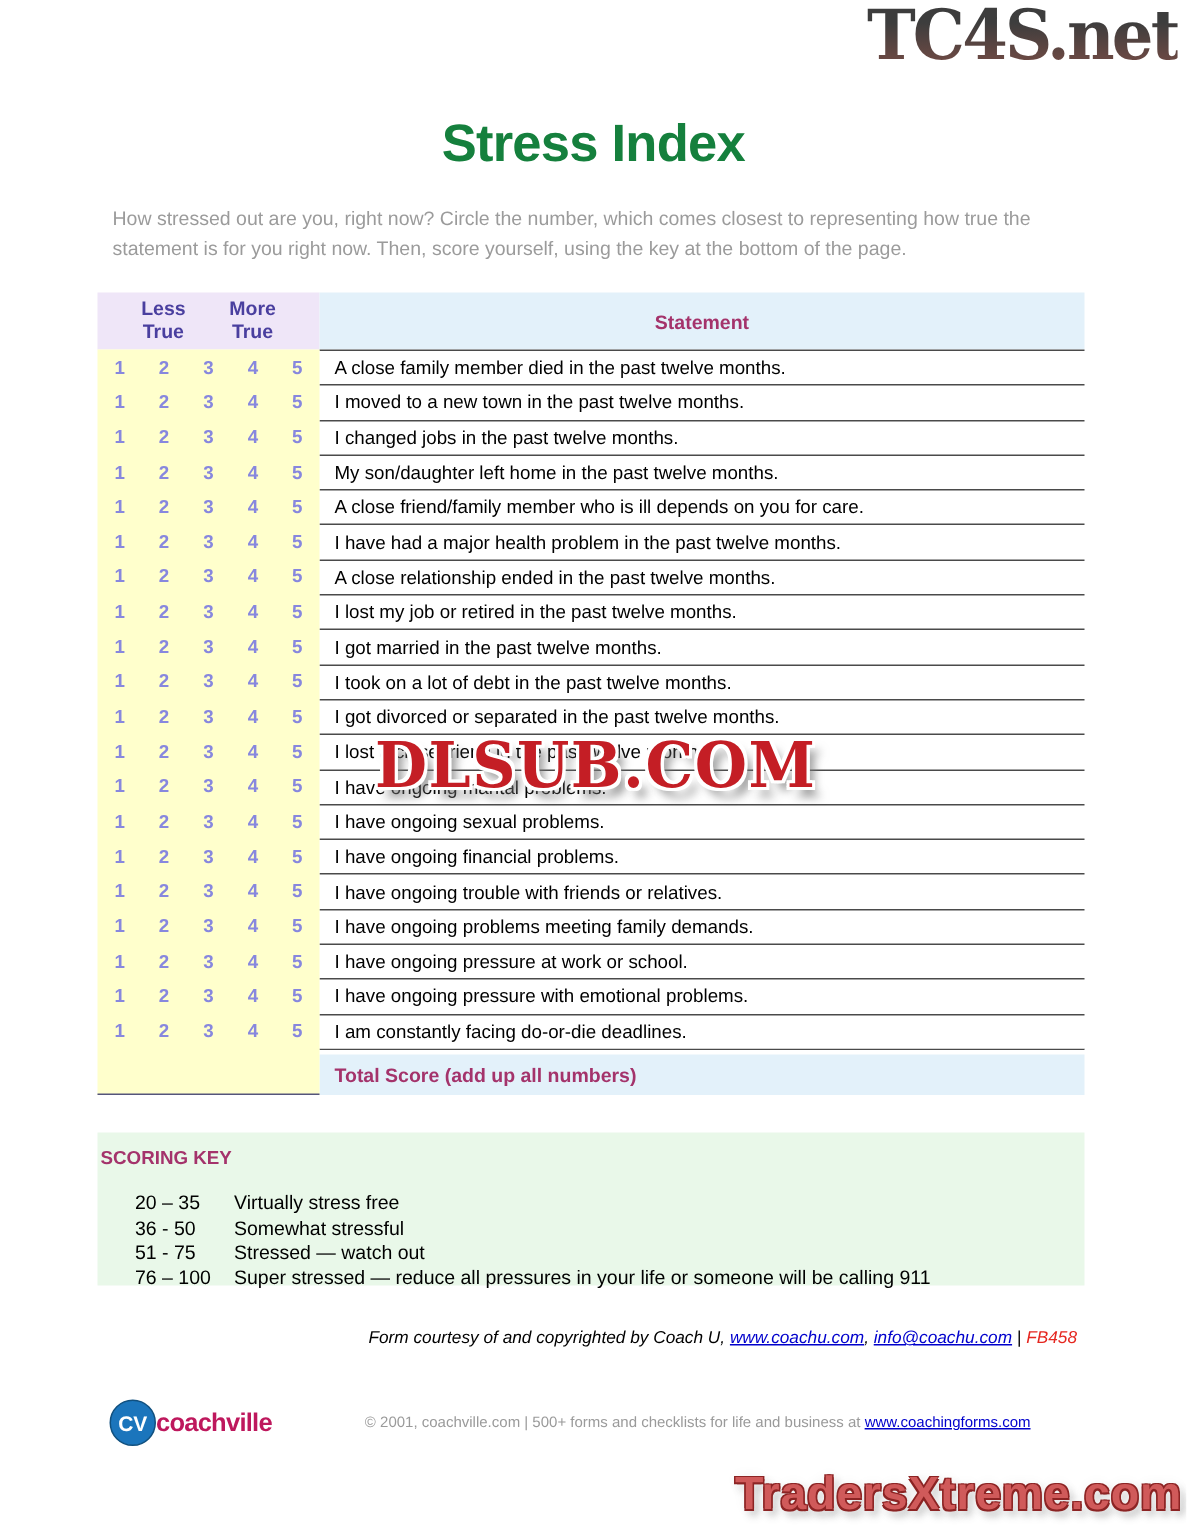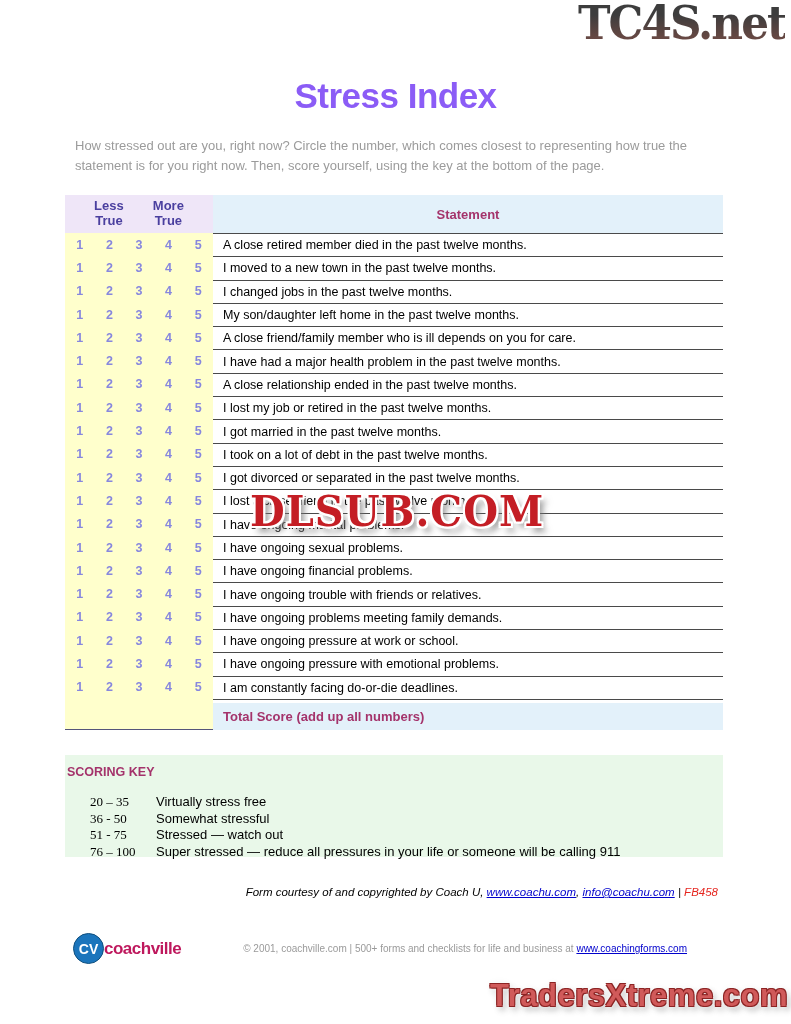--- a/index.html
+++ b/index.html
@@ -19,21 +19,21 @@
     text-shadow:-2px -2px 0 #fff,2px -2px 0 #fff,-2px 2px 0 #fff,2px 2px 0 #fff,
                 0 -2px 0 #fff,0 2px 0 #fff,-2px 0 0 #fff,2px 0 0 #fff,
                 5px 6px 6px rgba(120,120,120,0.75);}
   .wm-traders{position:absolute;right:3px;top:978px;
     font-weight:bold;font-size:31px;color:#D05A5A;letter-spacing:0.5px;
     text-shadow:-1px -1px 0 #8c2424,1px -1px 0 #8c2424,-1px 1px 0 #8c2424,1px 1px 0 #8c2424,
                 0 0 5px #ffffff,0 0 9px #eeeeee,3px 4px 6px rgba(150,150,150,0.85);}
 
   
   .title{position:absolute;left:0;top:76px;width:100%;margin:0;text-align:center;
-         font-size:35px;font-weight:bold;color:#8b5cf6;letter-spacing:-0.5px;}
+         font-size:35px;font-weight:bold;color:#15803d;letter-spacing:-0.5px;}
   .instructions{position:absolute;left:75px;top:136px;width:625px;margin:0;
          font-size:13px;line-height:1.55;color:#9B9B9B;}
 
   
   .stress-table{position:absolute;left:65px;top:195px;width:658px;}
   .thead{display:flex;height:38px;}
   .left-head{width:148px;background:#EFE6F8;display:grid;grid-template-columns:repeat(5,1fr);
              align-items:center;}
   .scale-label{font-weight:bold;color:#4A3F9F;font-size:13px;line-height:1.15;
                text-align:center;white-space:normal;}
@@ -54,21 +54,21 @@
         font-size:12.5px;color:#000;padding-left:10px;display:flex;align-items:center;}
   .total-cell{margin-top:3px;height:27px;background:#E3F1FA;color:#A4336B;font-weight:bold;
         font-size:13px;padding-left:10px;display:flex;align-items:center;}
 
   
   .scoring-key{position:absolute;left:65px;top:755px;width:658px;height:102px;background:#E9F8E9;
         box-sizing:border-box;padding:10px 2px;}
   .sk-title{color:#A4336B;font-weight:bold;font-size:12.5px;}
   #sk-entries{margin-top:15px;padding-left:23px;font-size:13px;color:#000;}
   .sk-row{display:flex;line-height:16.5px;}
-  .sk-range{width:66px;font-family:Liberation Serif, serif;}
+  .sk-range{width:66px;}
   .sk-label{flex:1;}
 
   
   .attribution{position:absolute;right:73px;top:886px;font-style:italic;font-size:11.5px;color:#000;}
   .attr-link{color:#0000CC;text-decoration:underline;cursor:pointer;}
   .attr-code{color:#E5261F;}
   .footer{position:absolute;left:73px;top:933px;width:650px;display:flex;align-items:center;}
   .logo{display:flex;align-items:center;}
   .logo-circle{width:31px;height:31px;border-radius:50%;background:#1B75BC;border:1px solid #10507f;
         color:#fff;font-weight:bold;font-size:14px;display:flex;align-items:center;justify-content:center;
@@ -235,21 +235,21 @@
             <span class="num">1</span>
             <span class="num">2</span>
             <span class="num">3</span>
             <span class="num">4</span>
             <span class="num">5</span>
           </div>
           <div class="num-filler"></div>
         </div>
       <div class="right-col">
         <div id="statement-rows">
-            <div class="stmt">A close retired member died in the past twelve months.</div>
+            <div class="stmt">A close family member died in the past twelve months.</div>
             <div class="stmt">I moved to a new town in the past twelve months.</div>
             <div class="stmt">I changed jobs in the past twelve months.</div>
             <div class="stmt">My son/daughter left home in the past twelve months.</div>
             <div class="stmt">A close friend/family member who is ill depends on you for care.</div>
             <div class="stmt">I have had a major health problem in the past twelve months.</div>
             <div class="stmt">A close relationship ended in the past twelve months.</div>
             <div class="stmt">I lost my job or retired in the past twelve months.</div>
             <div class="stmt">I got married in the past twelve months.</div>
             <div class="stmt">I took on a lot of debt in the past twelve months.</div>
             <div class="stmt">I got divorced or separated in the past twelve months.</div>

